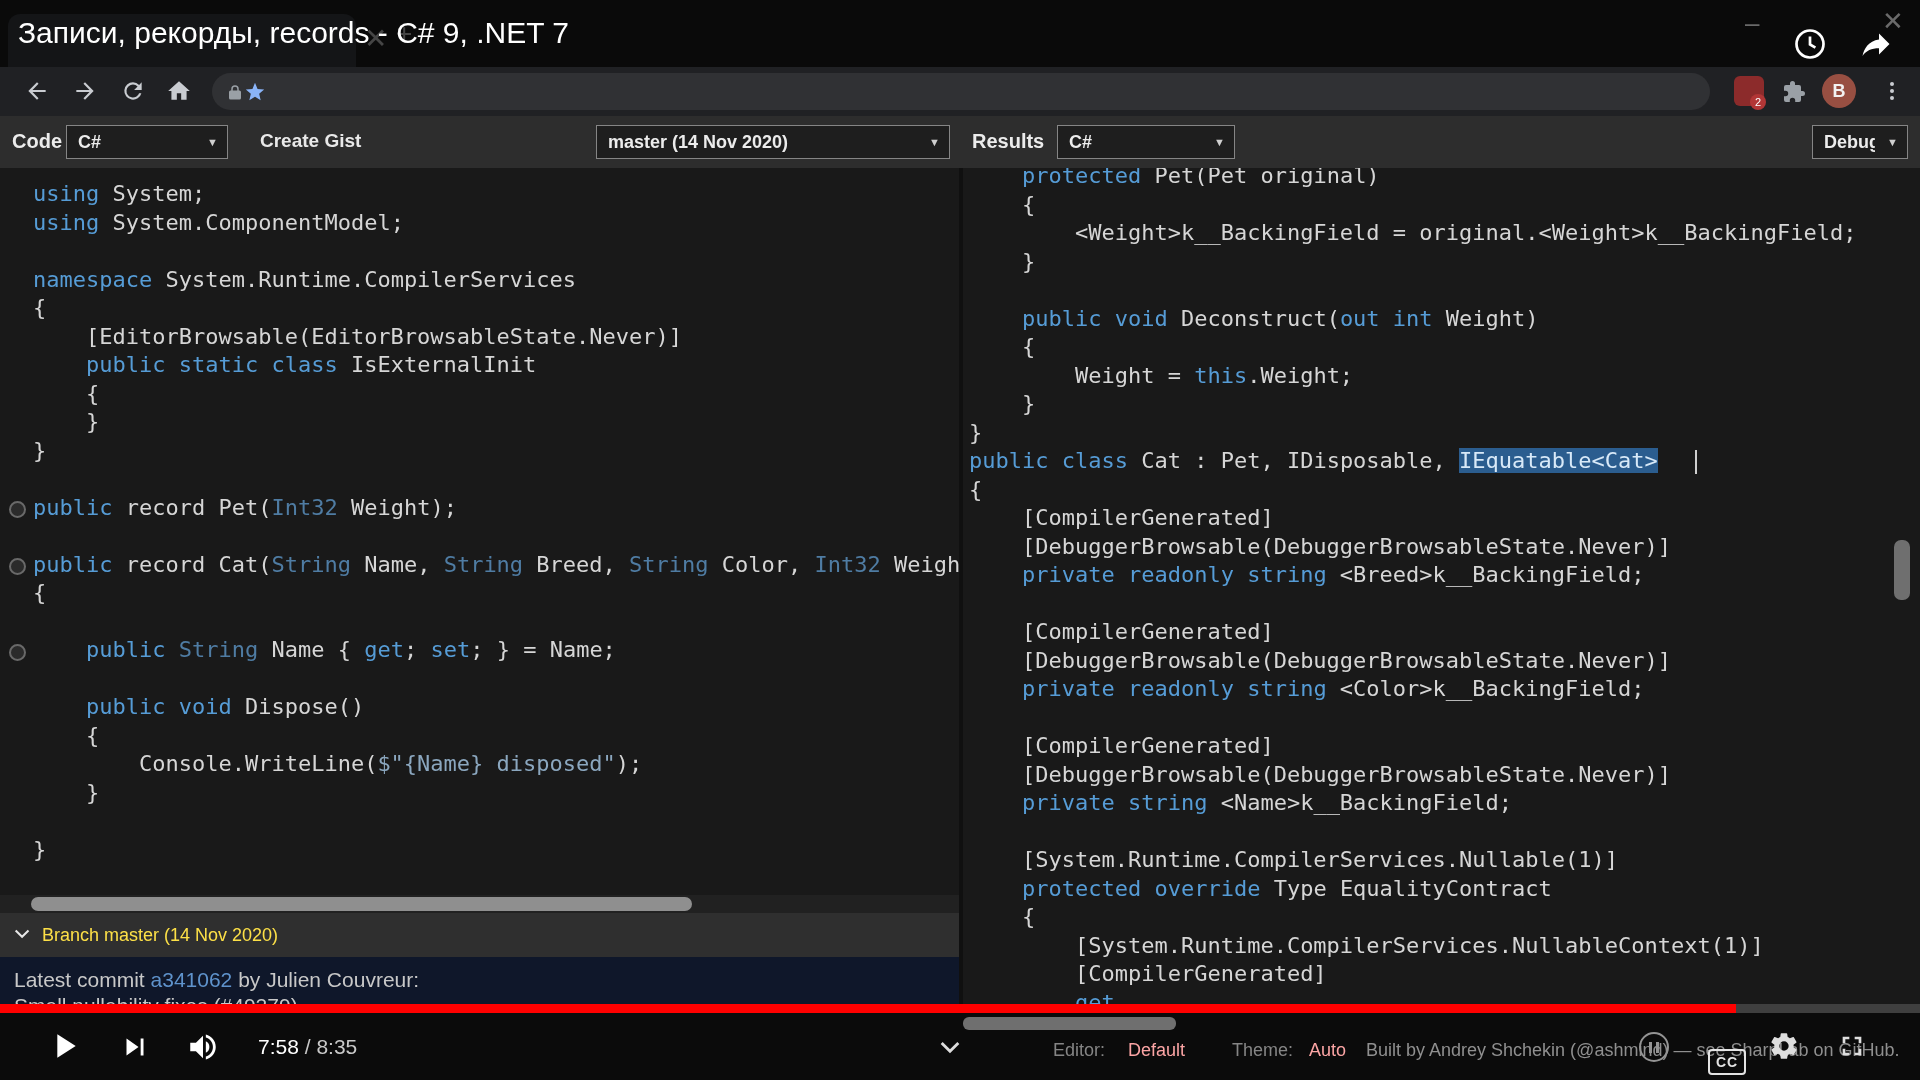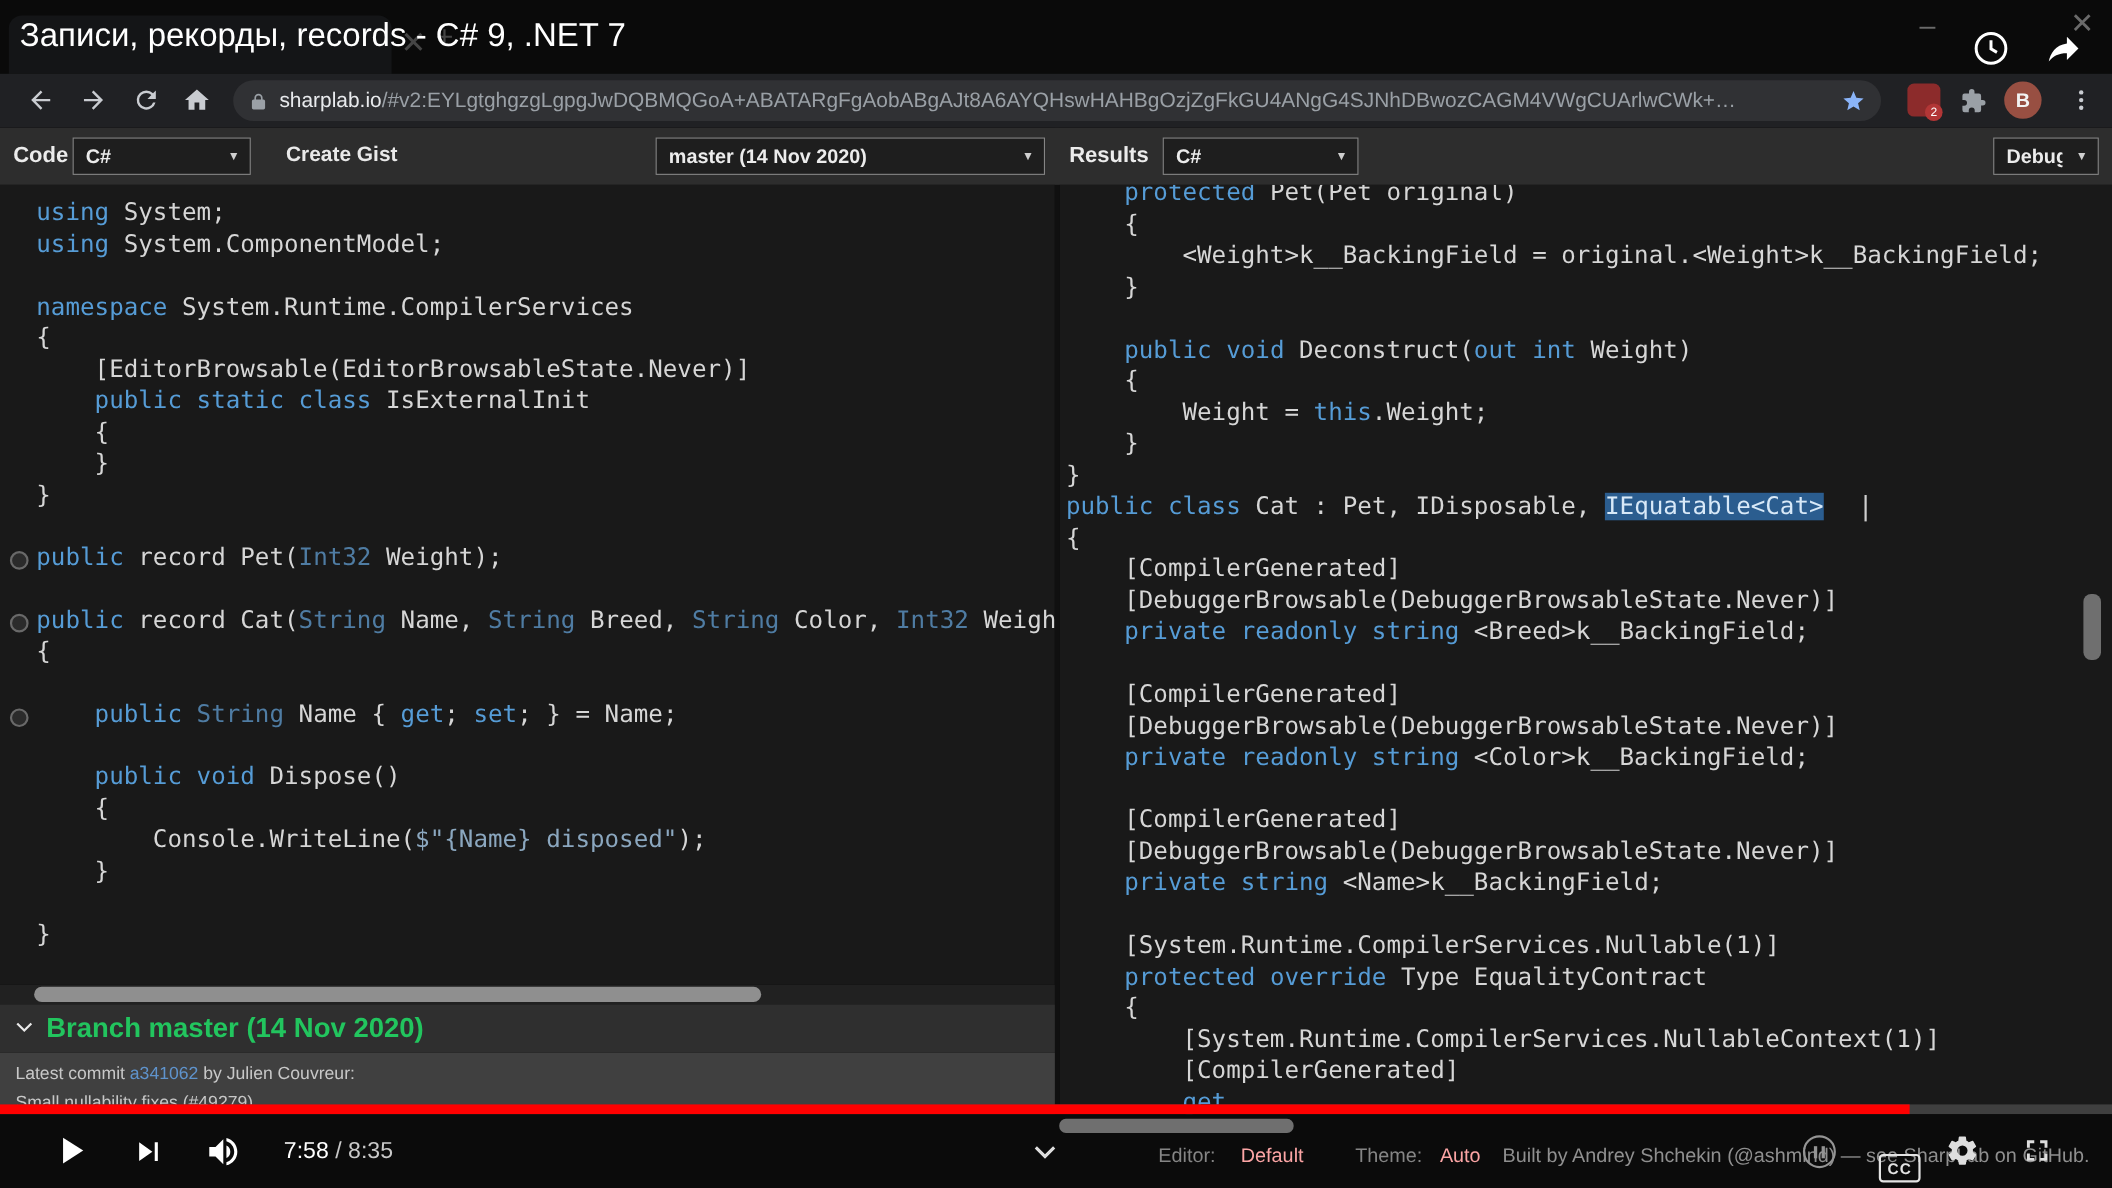--- a/index.html
+++ b/index.html
@@ -44,22 +44,22 @@
   .tok-hl{background:#2b5d8f;color:#d8e9f8}
   .gutter-marker{position:absolute;left:9px;width:13px;height:13px;border-radius:50%;border:2px solid #696969;background:#2b2b2b}
   #divider{position:absolute;left:959px;top:116px;width:4px;height:897px;background:#101010;z-index:2}
   #caret{position:absolute;left:732px;top:282px;width:2px;height:24px;background:#cfcfcf}
 
   
   #left-hscroll{position:absolute;left:0;top:895px;width:959px;height:18px;background:#212121;z-index:2}
   #left-hscroll .thumb{position:absolute;left:31px;top:2px;width:661px;height:14px;background:#8f8f8f;border-radius:7px}
   #branch-bar{position:absolute;left:0;top:913px;width:959px;height:44px;background:#2f2f2f;z-index:2;display:flex;align-items:center}
   #branch-bar .chev{margin:0 8px 0 12px}
-  #branch-bar .label{font-size:25px;font-weight:700;color:#22c55e}
-  #commit-area{position:absolute;left:0;top:957px;width:959px;height:56px;background:#404040;z-index:2;font-size:16px;color:#c8c8c8}
+  #branch-bar .label{font-size:18px;font-weight:400;color:#fde047}
+  #commit-area{position:absolute;left:0;top:957px;width:959px;height:56px;background:#0f172a;z-index:2;font-size:21px;color:#c8c8c8}
   #commit-line1{position:absolute;left:14px;top:11px;white-space:nowrap}
   #commit-line2{position:absolute;left:14px;top:37px;white-space:nowrap}
   .link{color:#5f93cc}
   #right-vthumb{position:absolute;left:1894px;top:540px;width:16px;height:60px;background:#6f6f6f;border-radius:7px;z-index:2}
 
   
   #progress{position:absolute;left:0;top:1004px;width:1920px;height:9px;background:#3f3f3f;z-index:8}
   #progress-played{position:absolute;left:0;top:0;height:9px;background:#f00}
   #controls{position:absolute;left:0;top:1013px;width:1920px;height:67px;background:#0b0b0b;z-index:8}
   .ctrl{position:absolute}
@@ -117,21 +117,20 @@
       <svg width="26" height="26" viewBox="0 0 24 24">
           <path d="M10 20v-6h4v6h5v-8h3L12 3 2 12h3v8z" fill="#c9ccd1"></path>
         </svg>
     </span>
     <div id="omnibox">
       <span>
         <svg width="18" height="18" viewBox="0 0 24 24">
             <path d="M18 10h-1V8A5 5 0 0 0 7 8v2H6a2 2 0 0 0-2 2v8a2 2 0 0 0 2 2h12a2 2 0 0 0 2-2v-8a2 2 0 0 0-2-2zM9 8a3 3 0 0 1 6 0v2H9V8z" fill="#9aa0a6"></path>
           </svg>
       </span>
-      <span id="url-text"><span class="domain">sharplab.io</span><span class="path">/#v2:EYLgtghgzgLgpgJwDQBMQGoA+ABATARgFgAobABgAJt8A6AYQHswHAHBgOzjZgFkGU4ANgG4SJNhDBwozCAGM4VWgCUArlwCWk+…</span></span>
       <span>
         <svg width="22" height="22" viewBox="0 0 24 24">
             <path d="M12 17.27L18.18 21l-1.64-7.03L22 9.24l-7.19-.61L12 2 9.19 8.63 2 9.24l5.46 4.73L5.82 21z" fill="#8ab4f8"></path>
           </svg>
       </span>
     </div>
     <div id="ext-icon">
       <span id="ext-badge">2</span>
     </div>
     <span class="nav-icon" style="left:1782px;top:13px">

